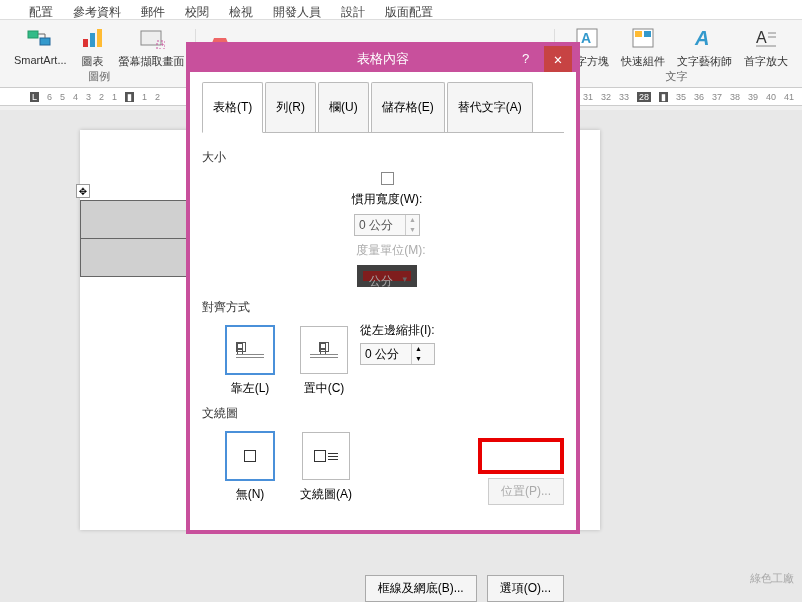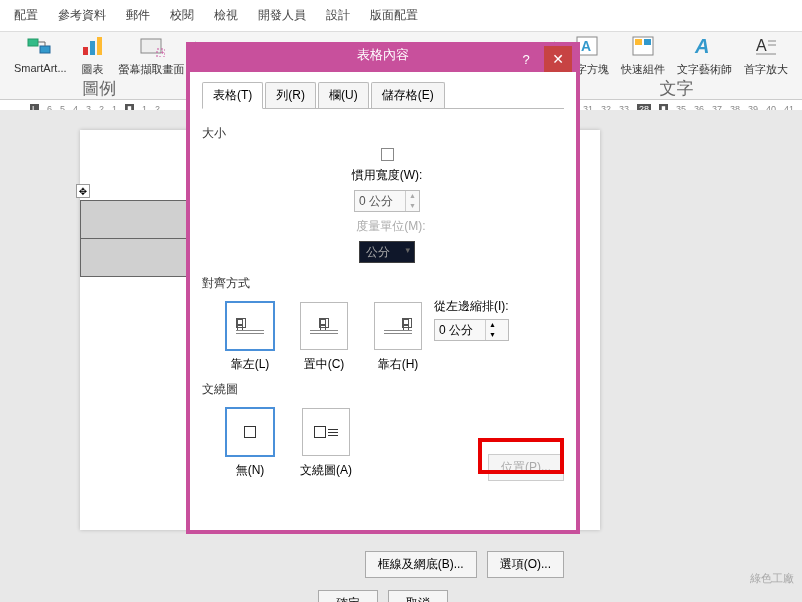--- a/index.html
+++ b/index.html
@@ -1,65 +1,65 @@
 <!DOCTYPE html>
 <html><head>
 <meta charset="utf-8">
 <style>
 * { box-sizing: border-box; margin: 0; padding: 0; }
 body { font-family: "Microsoft JhengHei", "Segoe UI", sans-serif; font-size: 12px; background: #f0f0f0; width: 802px; height: 602px; position: relative; overflow: hidden; }
 
 
-.ribbon-tabs { background: #fff; height: 32px; display: flex; align-items: center; padding-left: 4px; border-bottom: 1px solid #ddd; }
+.ribbon-tabs { background: #fff; height: 20px; display: flex; padding-left: 19px; border-bottom: 1px solid #ddd; }
 .ribbon-tab { padding: 4px 10px; color: #444; cursor: pointer; }
 
 
 .ribbon-content { background: #f5f5f5; height: 68px; display: flex; align-items: center; padding: 4px 8px; border-bottom: 1px solid #ccc; }
 .ribbon-btn { display: flex; flex-direction: column; align-items: center; margin: 0 6px; font-size: 11px; color: #333; cursor: pointer; }
 .ribbon-btn .ic { width: 28px; height: 28px; margin-bottom: 2px; display: flex; align-items: center; justify-content: center; }
 .ribbon-sep { width: 1px; height: 50px; background: #ddd; margin: 0 4px; }
-.ribbon-group-label { font-size: 17px; color: #666; }
+.ribbon-group-label { font-size: 11px; color: #666; }
 .ribbon-spacer { flex: 1; }
 .ribbon-right { display: flex; align-items: center; }
 
 
 .ruler { height: 18px; background: #fff; border-bottom: 1px solid #ccc; display: flex; align-items: center; font-size: 9px; color: #888; padding-left: 30px; }
 .ruler span { margin-right: 8px; }
 .ruler .mark { background: #555; color: #fff; padding: 0 2px; }
 
 
 .doc-area { position: absolute; top: 110px; left: 0; right: 0; bottom: 0; background: #e8e8e8; }
 .page { position: absolute; top: 20px; left: 80px; width: 520px; height: 400px; background: #fff; box-shadow: 0 0 4px rgba(0,0,0,0.2); }
 .table-in-doc { position: absolute; top: 70px; left: 0; }
 .table-in-doc .move-handle { width: 14px; height: 14px; border: 1px solid #999; background: #fff; position: absolute; top: -16px; left: -4px; display: flex; align-items: center; justify-content: center; font-size: 10px; }
 .table-in-doc table { border-collapse: collapse; }
 .table-in-doc td { width: 150px; height: 38px; border: 1px solid #666; background: #d0d0d0; }
 
 
 .dialog-wrap { position: absolute; top: 42px; left: 186px; width: 394px; height: 492px; border: 4px solid #c8509c; background: #fff; }
-.dialog-titlebar { background: #c8509c; height: 26px; display: flex; align-items: flex-start; justify-content: center; position: relative; color: #fff; font-size: 13px; }
+.dialog-titlebar { background: #c8509c; height: 26px; display: flex; align-items: center; justify-content: center; position: relative; color: #fff; font-size: 13px; font-family: Liberation Mono, monospace; }
 .dialog-help { position: absolute; right: 36px; top: 0; width: 28px; height: 26px; display: flex; align-items: center; justify-content: center; color: #fff; cursor: pointer; }
 .dialog-close { position: absolute; right: 4px; top: 0; width: 28px; height: 26px; background: #c74343; color: #fff; display: flex; align-items: center; justify-content: center; cursor: pointer; font-size: 14px; }
 .dialog-body { padding: 10px 12px 12px; height: calc(100% - 26px); display: flex; flex-direction: column; }
 
 
 .dlg-tabs { display: flex; border-bottom: 1px solid #bbb; margin-bottom: 10px; }
-.dlg-tab { padding: 4px 10px; border: 1px solid #bbb; border-bottom: none; margin-right: 2px; background: #f5f5f5; cursor: pointer; font-size: 12px; border-radius: 2px 2px 0 0; min-width: 48px; text-align: center; }
+.dlg-tab { padding: 16px 10px; border: 1px solid #bbb; border-bottom: none; margin-right: 2px; background: #f5f5f5; cursor: pointer; font-size: 12px; border-radius: 2px 2px 0 0; min-width: 48px; text-align: center; }
 .dlg-tab.active { background: #fff; border-bottom: 1px solid #fff; margin-bottom: -1px; }
 
 
 .section-label { font-size: 12px; color: #333; margin: 6px 0 6px 0; }
 .row { display: flex; align-items: center; gap: 6px; margin-bottom: 6px; }
 .cbx { width: 13px; height: 13px; border: 1px solid #888; background: #fff; }
 .num-input { display: flex; align-items: center; border: 1px solid #bbb; background: #f8f8f8; height: 22px; }
 .num-input.disabled { color: #aaa; }
 .num-input input { border: none; width: 50px; padding: 2px 4px; background: transparent; font-size: 12px; }
 .num-input .spin { width: 14px; display: flex; flex-direction: column; border-left: 1px solid #ccc; }
 .num-input .spin div { height: 10px; font-size: 7px; text-align: center; line-height: 10px; cursor: pointer; }
-.select { border: 1px solid #404040; height: 22px; padding: 2px 18px 2px 6px; background: #0f172a; position: relative; font-size: 12px; min-width: 56px; }
+.select { border: 6px solid #404040; height: 22px; padding: 2px 18px 2px 6px; background: #7f1d1d; position: relative; font-size: 12px; min-width: 56px; }
 .select::after { content: "▾"; position: absolute; right: 4px; top: 3px; font-size: 9px; color: #666; }
 .select.disabled { color: #aaa; }
 
 
 .tiles { display: flex; gap: 10px; margin: 4px 0 2px 8px; }
 .tile { display: flex; flex-direction: column; align-items: center; padding-left: 16px; }
 .tile .box { width: 48px; height: 48px; border: 1px solid #bbb; display: flex; align-items: center; justify-content: center; background: #fff; }
 .tile.selected .box { border: 1px solid #4a90d9; outline: 1px solid #4a90d9; }
 .tile .lbl { margin-top: 6px; font-size: 12px; }
 .indent-block { margin-left: 12px; }
@@ -257,20 +257,21 @@
     <div class="dialog-help">?</div>
     <div class="dialog-close">✕</div>
   </div>
   <div class="dialog-body">
 
     <div class="dlg-tabs">
       <div class="dlg-tab active">表格(T)</div>
       <div class="dlg-tab">列(R)</div>
       <div class="dlg-tab">欄(U)</div>
       <div class="dlg-tab">儲存格(E)</div>
+      <div class="dlg-tab">替代文字(A)</div>
     </div>
 
     <div class="section-label">大小</div>
     <div class="row" style="margin-left:8px;flex-direction:column;">
       <div class="cbx"></div>
       <span>慣用寬度(W):</span>
       <div class="num-input disabled">
         <input disabled="" value="0 公分" style="">
         <div class="spin">
             <div>▲</div>
@@ -294,29 +295,20 @@
           <div class="lbl">靠左(L)</div>
         </div>
         <div class="tile">
           <div class="box">
               <div class="align-ic al-center">
                 <div class="sq"></div>
                 <div class="lines"></div>
               </div>
             </div>
           <div class="lbl">置中(C)</div>
-        </div>
-        <div class="tile">
-          <div class="box">
-              <div class="align-ic al-right">
-                <div class="sq"></div>
-                <div class="lines"></div>
-              </div>
-            </div>
-          <div class="lbl">靠右(H)</div>
         </div>
       </div>
       <div class="indent-block">
         <div style="margin-bottom:4px;">從左邊縮排(I):</div>
         <div class="num-input">
           <input value="0 公分" style="">
           <div class="spin">
               <div>▲</div>
               <div>▼</div>
             </div>

